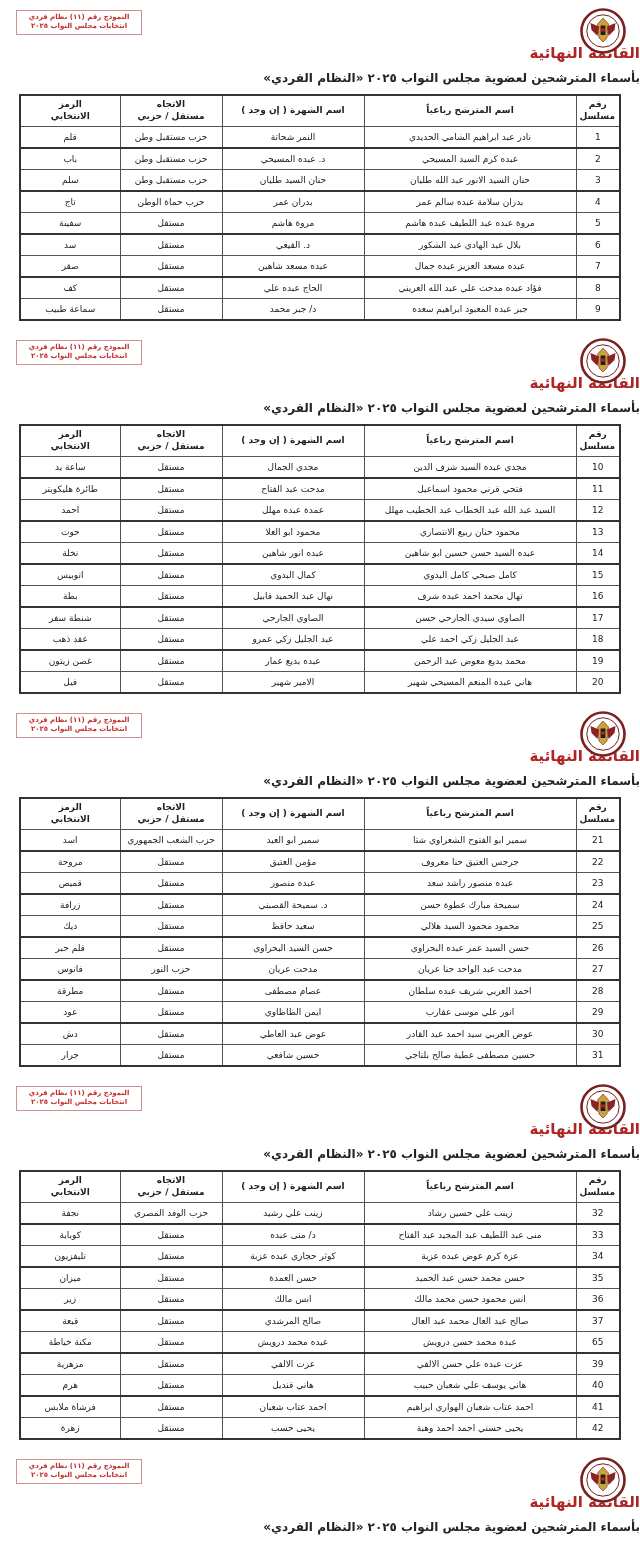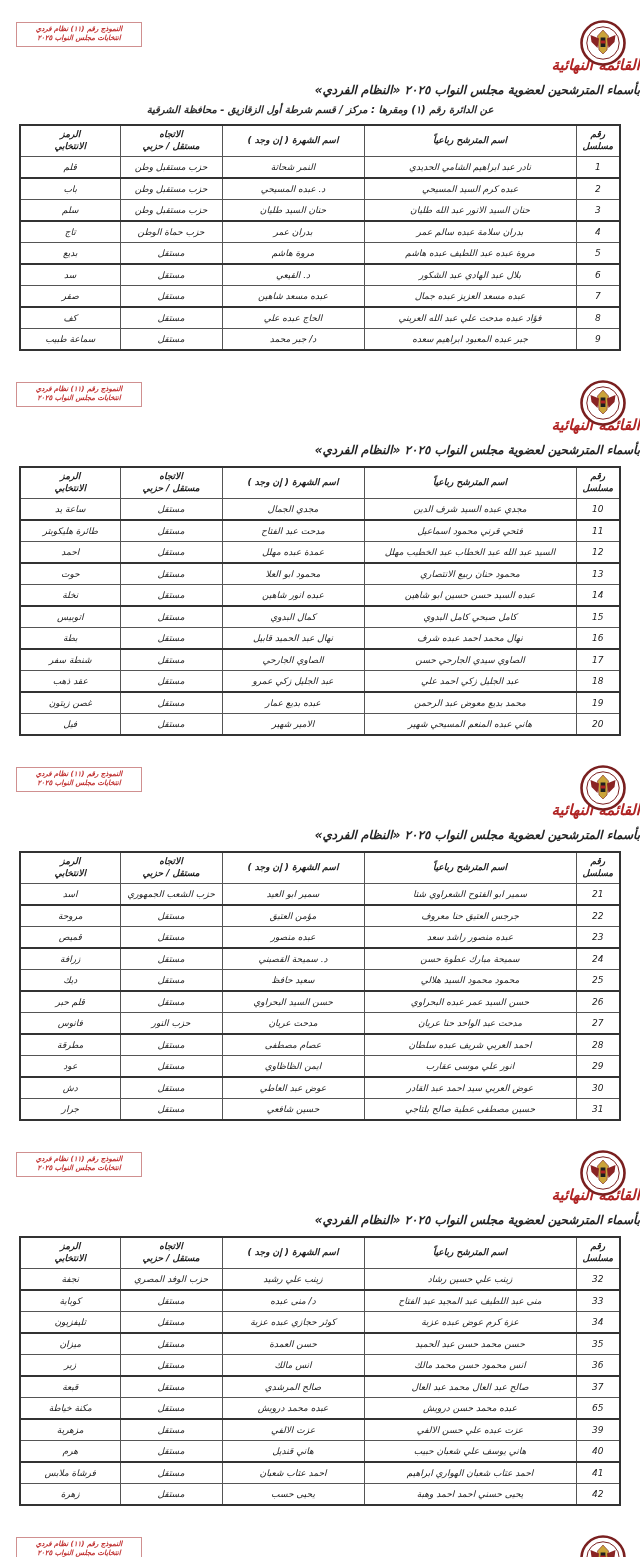--- a/index.html
+++ b/index.html
@@ -1,20 +1,20 @@
 <!DOCTYPE html>
 <html lang="ar" dir="rtl"><head>
 <meta charset="utf-8">
 <style>
   html,body{margin:0;padding:0;}
   body{
     width:640px;height:1557px;overflow:hidden;background:#ffffff;
     font-family:"DejaVu Sans",sans-serif;color:#222;
   }
-  .page{position:relative;margin-bottom:9px;padding-top:18px;font-style:italic;}
+  .page{position:relative;margin-bottom:9px;padding-top:6px;}
   .page-head{position:relative;height:34px;}
   .stamp{
     position:absolute;top:4px;left:16px;width:118px;
     border:1px solid #d09090;padding:2px 3px;text-align:center;
     color:#c03030;font-size:7px;line-height:1.35;font-weight:bold;
   }
   .logo{position:absolute;top:2px;right:14px;width:46px;height:46px;}
   .title{
     color:#b02424;font-weight:bold;
     font-size:15px;margin:4px 0 0;
@@ -63,21 +63,20 @@
         <circle cx="23" cy="23" r="16.2" fill="#ffffff" stroke="#7a2020" stroke-width="1"></circle>
         <path d="M23 10 L28.5 16 L27 30 L23 34 L19 30 L17.5 16 Z" fill="#caa43a" stroke="#7a2020" stroke-width="0.6"></path>
         <path d="M10.5 15 L19 18.5 L17.5 28 L11.5 22 Z" fill="#8a2424"></path>
         <path d="M35.5 15 L27 18.5 L28.5 28 L34.5 22 Z" fill="#8a2424"></path>
         <rect x="20.6" y="17.5" width="4.8" height="9.5" fill="#1e1e1e"></rect>
         <rect x="20.6" y="20.5" width="4.8" height="3" fill="#b02424"></rect>
       </svg>
     </div>
     <div class="title">القائمة النهائية</div>
     <div class="subtitle">بأسماء المترشحين لعضوية مجلس النواب ٢٠٢٥ «النظام الفردي»</div>
-    <div class="district">عن الدائرة رقم (١) ومقرها : مركز / قسم شرطة أول الزقازيق - محافظة الشرقية</div>
     <table class="cands">
       <colgroup>
         <col class="c-serial">
           <col class="c-name">
           <col class="c-shohra">
           <col class="c-dir">
           <col class="c-symbol">
       </colgroup>
       <thead>
         <tr>
@@ -122,21 +121,21 @@
     <td>بدران عمر</td>
     <td>حزب حماة الوطن</td>
     <td>تاج</td>
   </tr>
 
   <tr>
     <td>5</td>
     <td>مروة عبده عبد اللطيف عبده هاشم</td>
     <td>مروة هاشم</td>
     <td>مستقل</td>
-    <td>بديع</td>
+    <td>سفينة</td>
   </tr>
 
   <tr>
     <td>6</td>
     <td>بلال عبد الهادي عبد الشكور</td>
     <td>د. القيعي</td>
     <td>مستقل</td>
     <td>سد</td>
   </tr>
 

